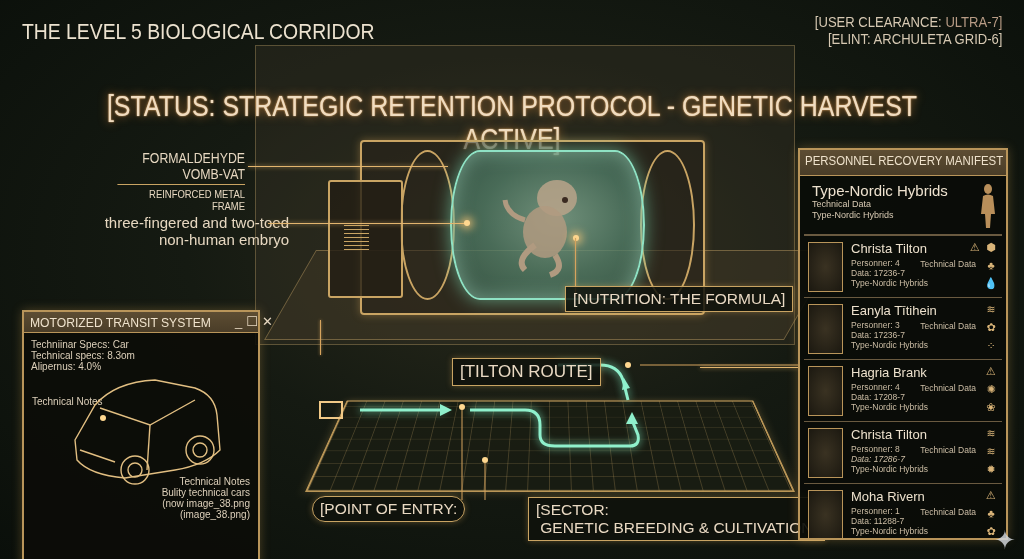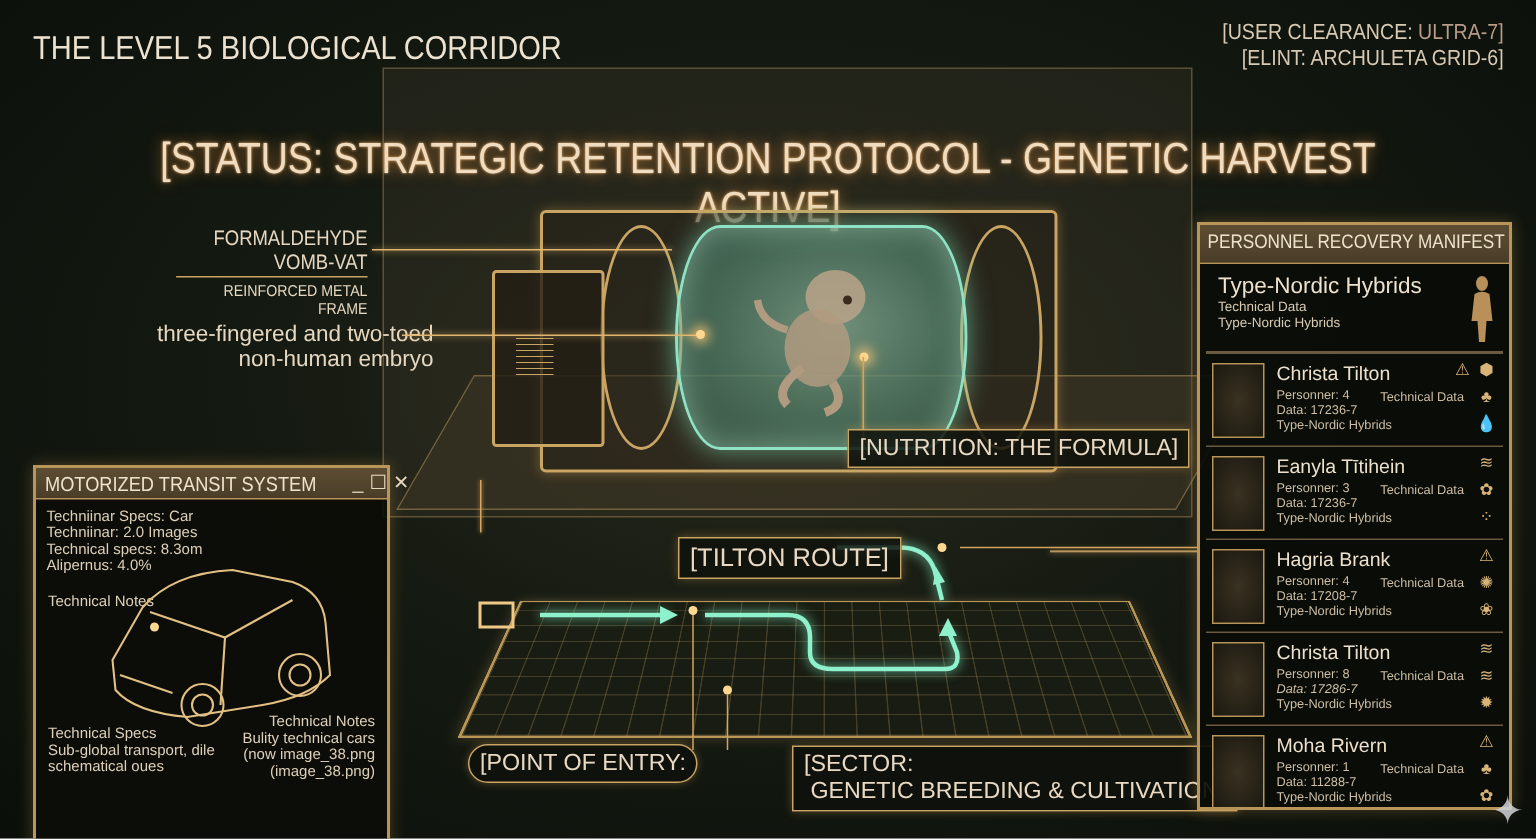--- a/index.html
+++ b/index.html
@@ -152,30 +152,24 @@
 
 <div class="abs transit">
   <div class="transit-titlebar">
     <span class="transit-title">MOTORIZED TRANSIT SYSTEM</span>
     <span class="win-btn">_</span>
     <span class="win-btn">☐</span>
     <span class="win-btn">✕</span>
   </div>
   <div class="spec-lines">
     <div>Techniinar Specs: Car</div>
-    <div>Techniinar: 2.0 Images</div>
     <div>Technical specs: 8.3om</div>
     <div>Alipernus: 4.0%</div>
   </div>
   <div class="abs note" style="left:8px;top:84px;">Technical Notes</div>
-  <div class="abs note" style="left:8px;top:172px;">
-    <div>Technical Specs</div>
-    <div>Sub-global transport, dile</div>
-    <div>schematical oues</div>
-  </div>
   <div class="abs note" style="right:8px;top:164px;text-align:right;">
     <div>Technical Notes</div>
     <div>Bulity technical cars</div>
     <div>(now image_38.png</div>
     <div>(image_38.png)</div>
   </div>
 </div>
 <svg class="abs car-svg" viewBox="0 0 175 120">
   <g fill="none" stroke="#e2bf82" stroke-width="1.4">
     <path d="M20 70 L40 35 Q60 12 100 10 L140 18 Q160 25 162 45 L165 80 Q150 95 120 100 L70 108 Q35 105 22 90 Z"></path>

